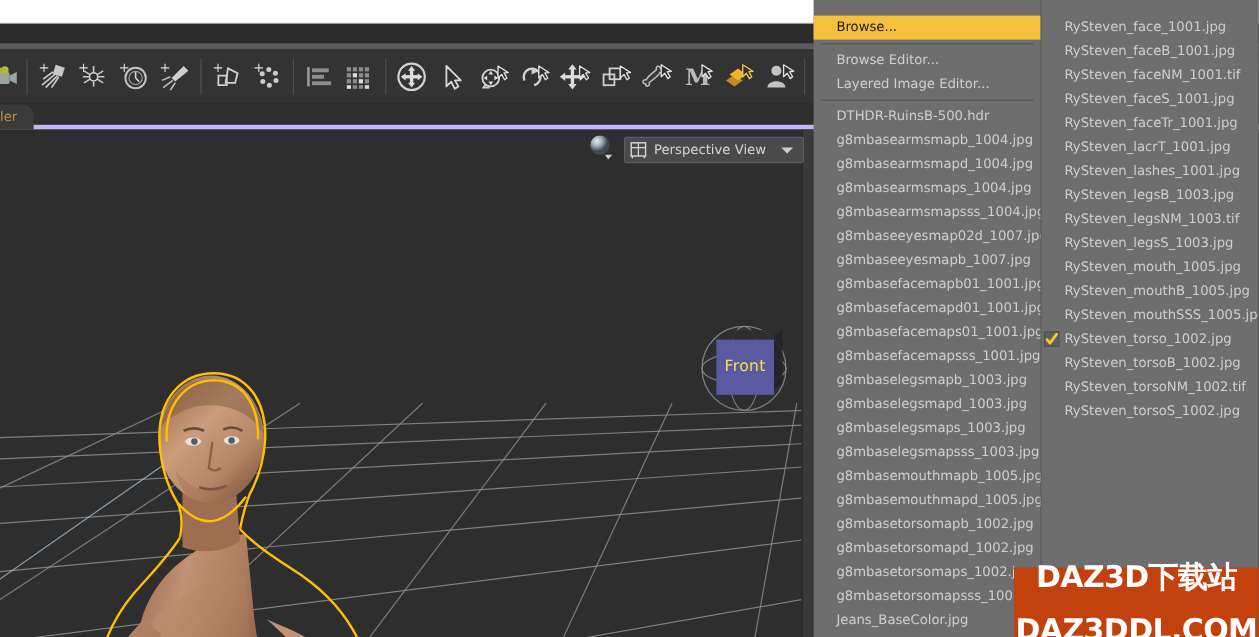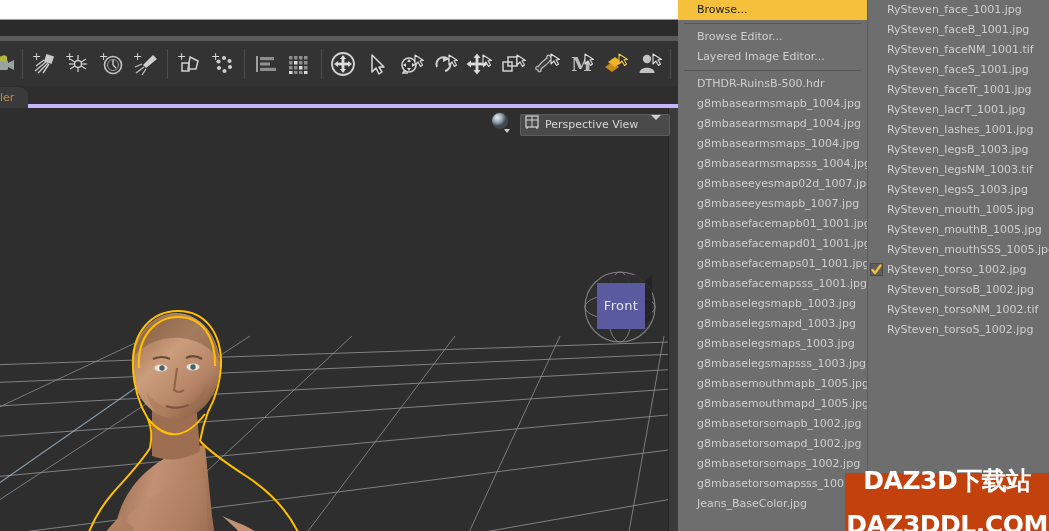--- a/index.html
+++ b/index.html
@@ -123,20 +123,21 @@
     z-index: 6;
   }
   .vp-sphere-btn {
     width: 30px; height: 26px;
     display: flex; align-items: center; justify-content: center;
     margin-right: 4px;
     position: relative;
   }
   .view-select {
     display: flex;
+    align-items: center;
     height: 22px;
     background: #4a4a4a;
     border: 1px solid #5d5d5d;
     border-radius: 2px;
     padding: 0 4px 0 4px;
     min-width: 150px;
     box-sizing: border-box;
   }
   .view-select .vs-icon { margin-right: 6px; display:flex; }
   .view-select .vs-label {
@@ -159,21 +160,21 @@
     position: absolute;
     left: 576px; top: 155px;
     width: 88px; height: 88px;
     z-index: 5;
   }
   .nav-cube .cube-face {
     position: absolute;
     left: 21px; top: 20px;
     width: 48px; height: 46px;
     background: #5a5aa0;
-    color: #e5e5e5;
+    color: #fde047;
     font-size: 13px;
     text-align: center;
     line-height: 46px;
     letter-spacing: .3px;
     font-family: "DejaVu Sans", sans-serif;
   }
 
   
   .figure-wrap {
     position: absolute;
@@ -189,21 +190,21 @@
     left: 678px; top: 0;
     width: 371px; height: 531px;
     background: #6e6e6e;
     z-index: 40;
     box-sizing: border-box;
     display: flex;
   }
   .popup-col {
     position: relative;
     box-sizing: border-box;
-    padding-top: 0;
+    padding-top: 13px;
   }
   .popup-col.col1 {
     width: 190px;
     border-right: 1px solid #5b5b5b;
   }
   .popup-col.col2 {
     width: 181px;
   }
   .pop-item {
     position: relative;

